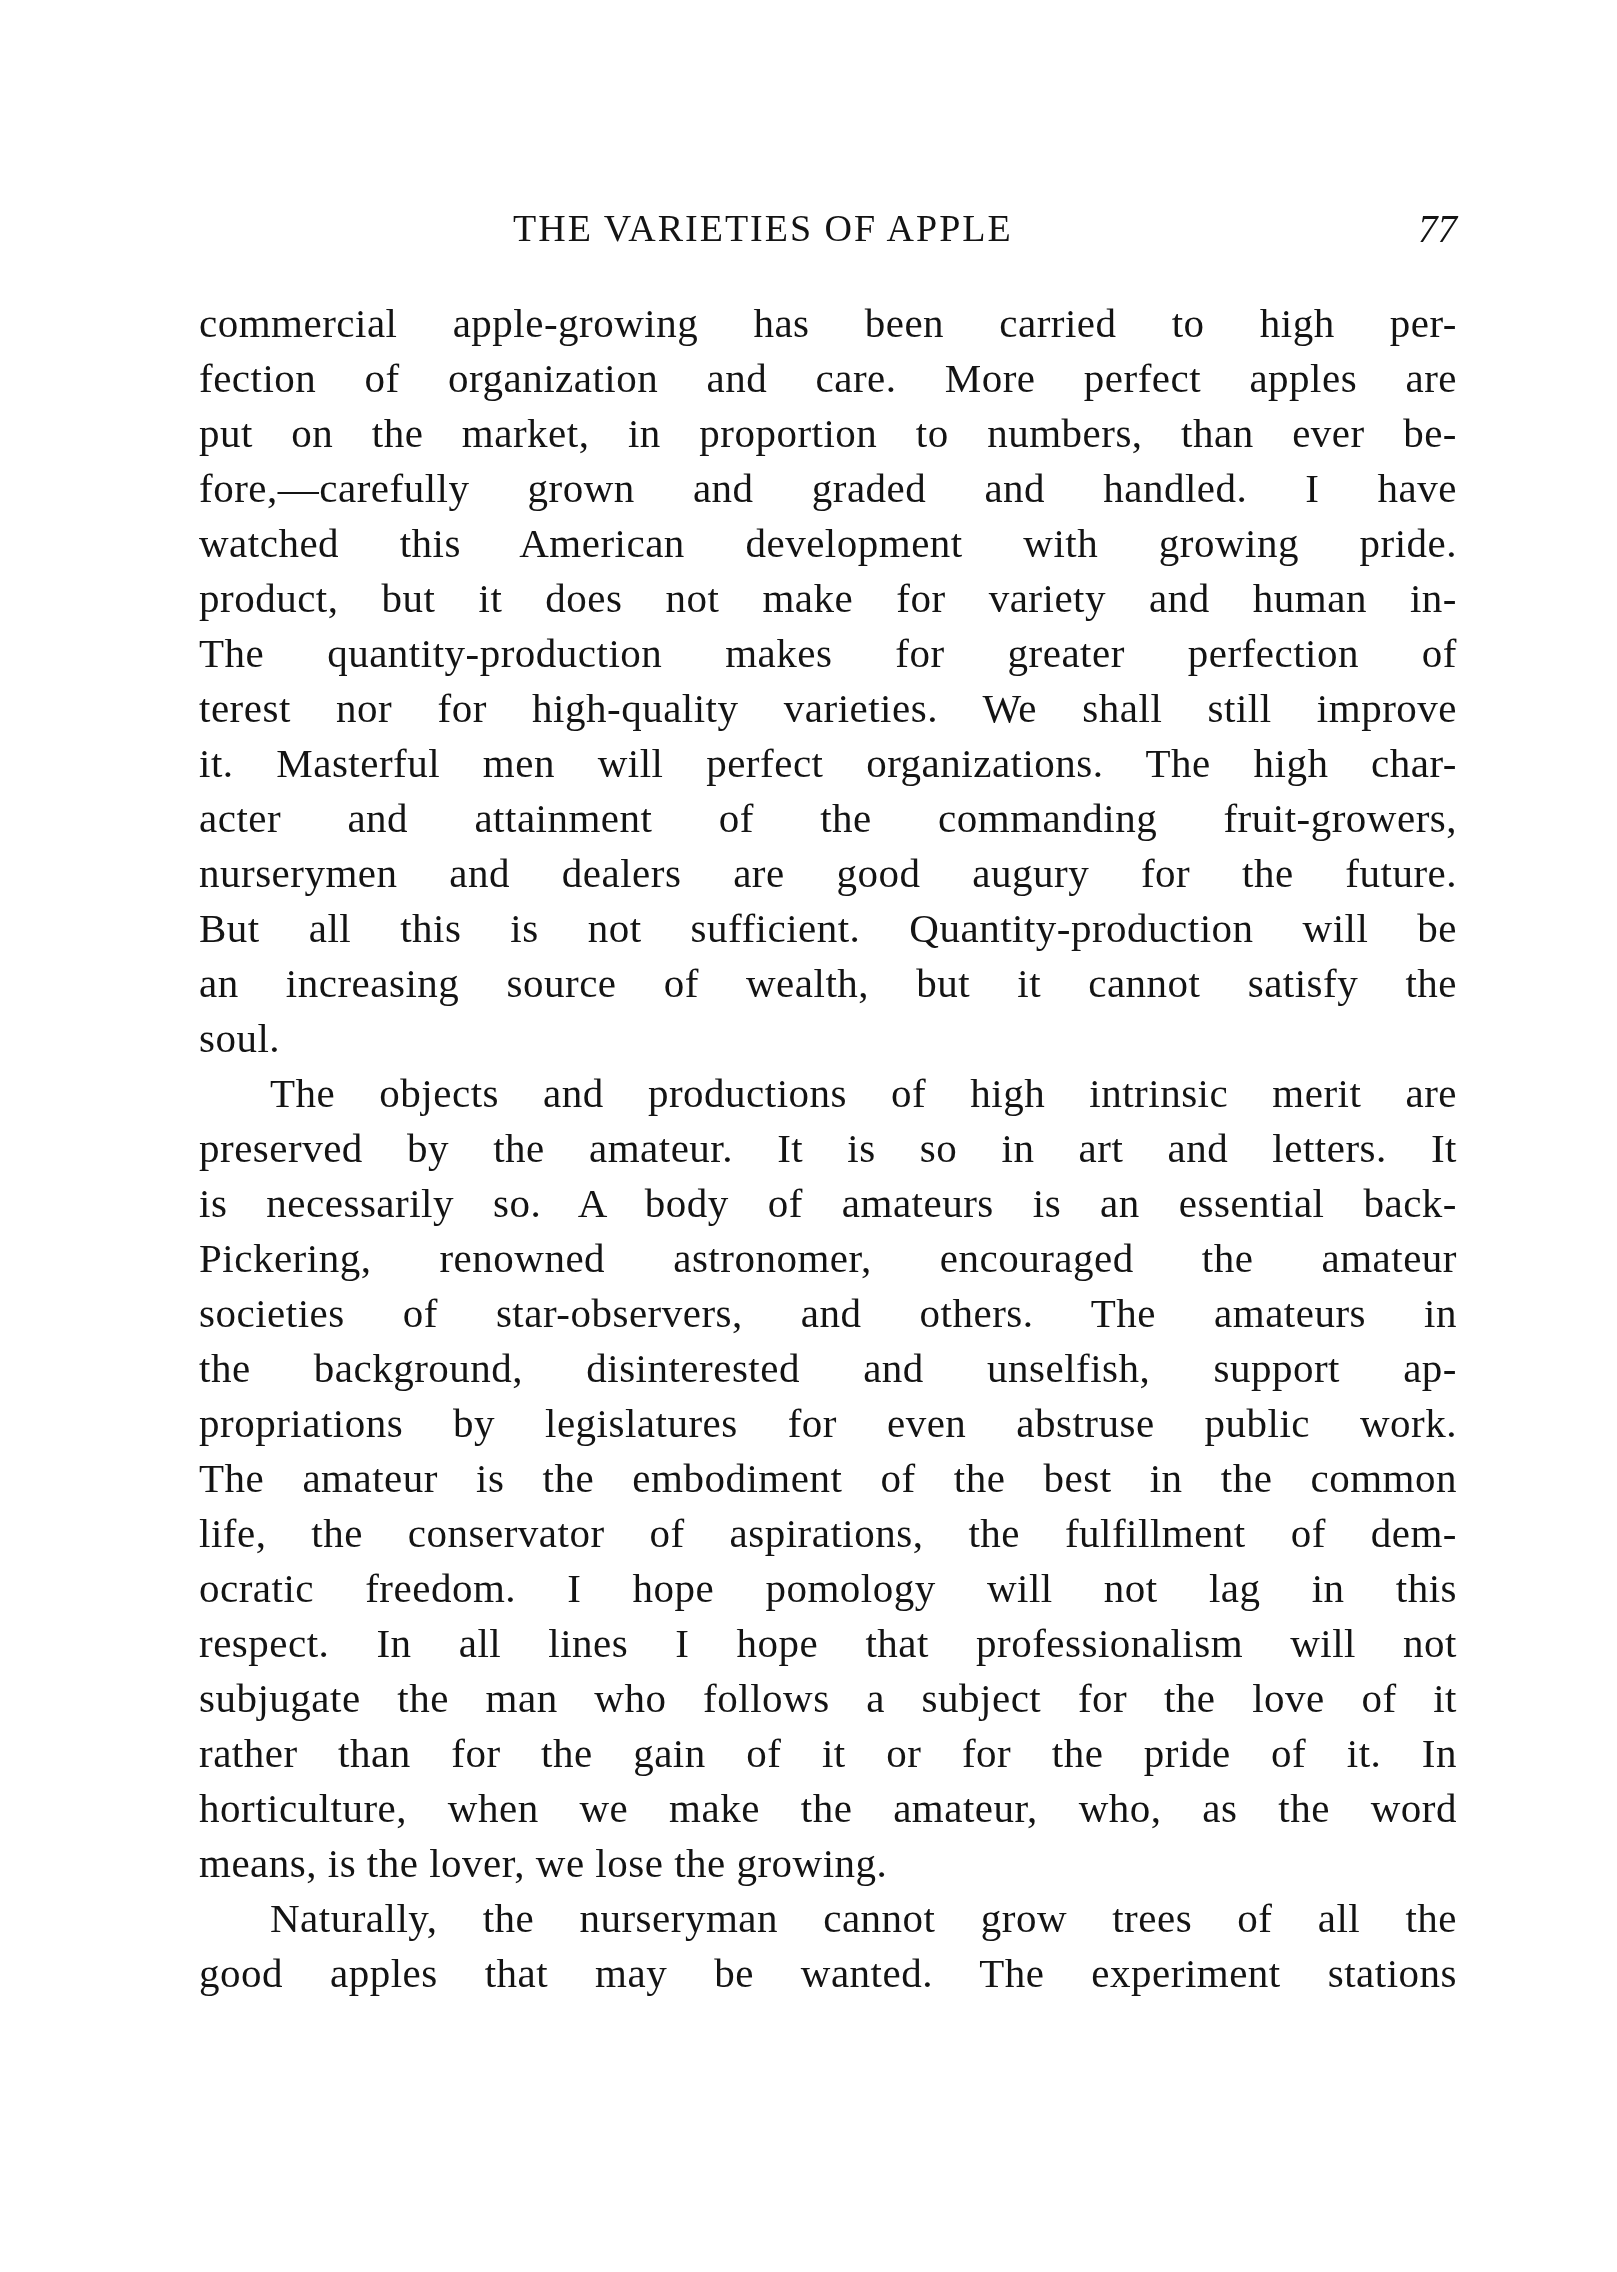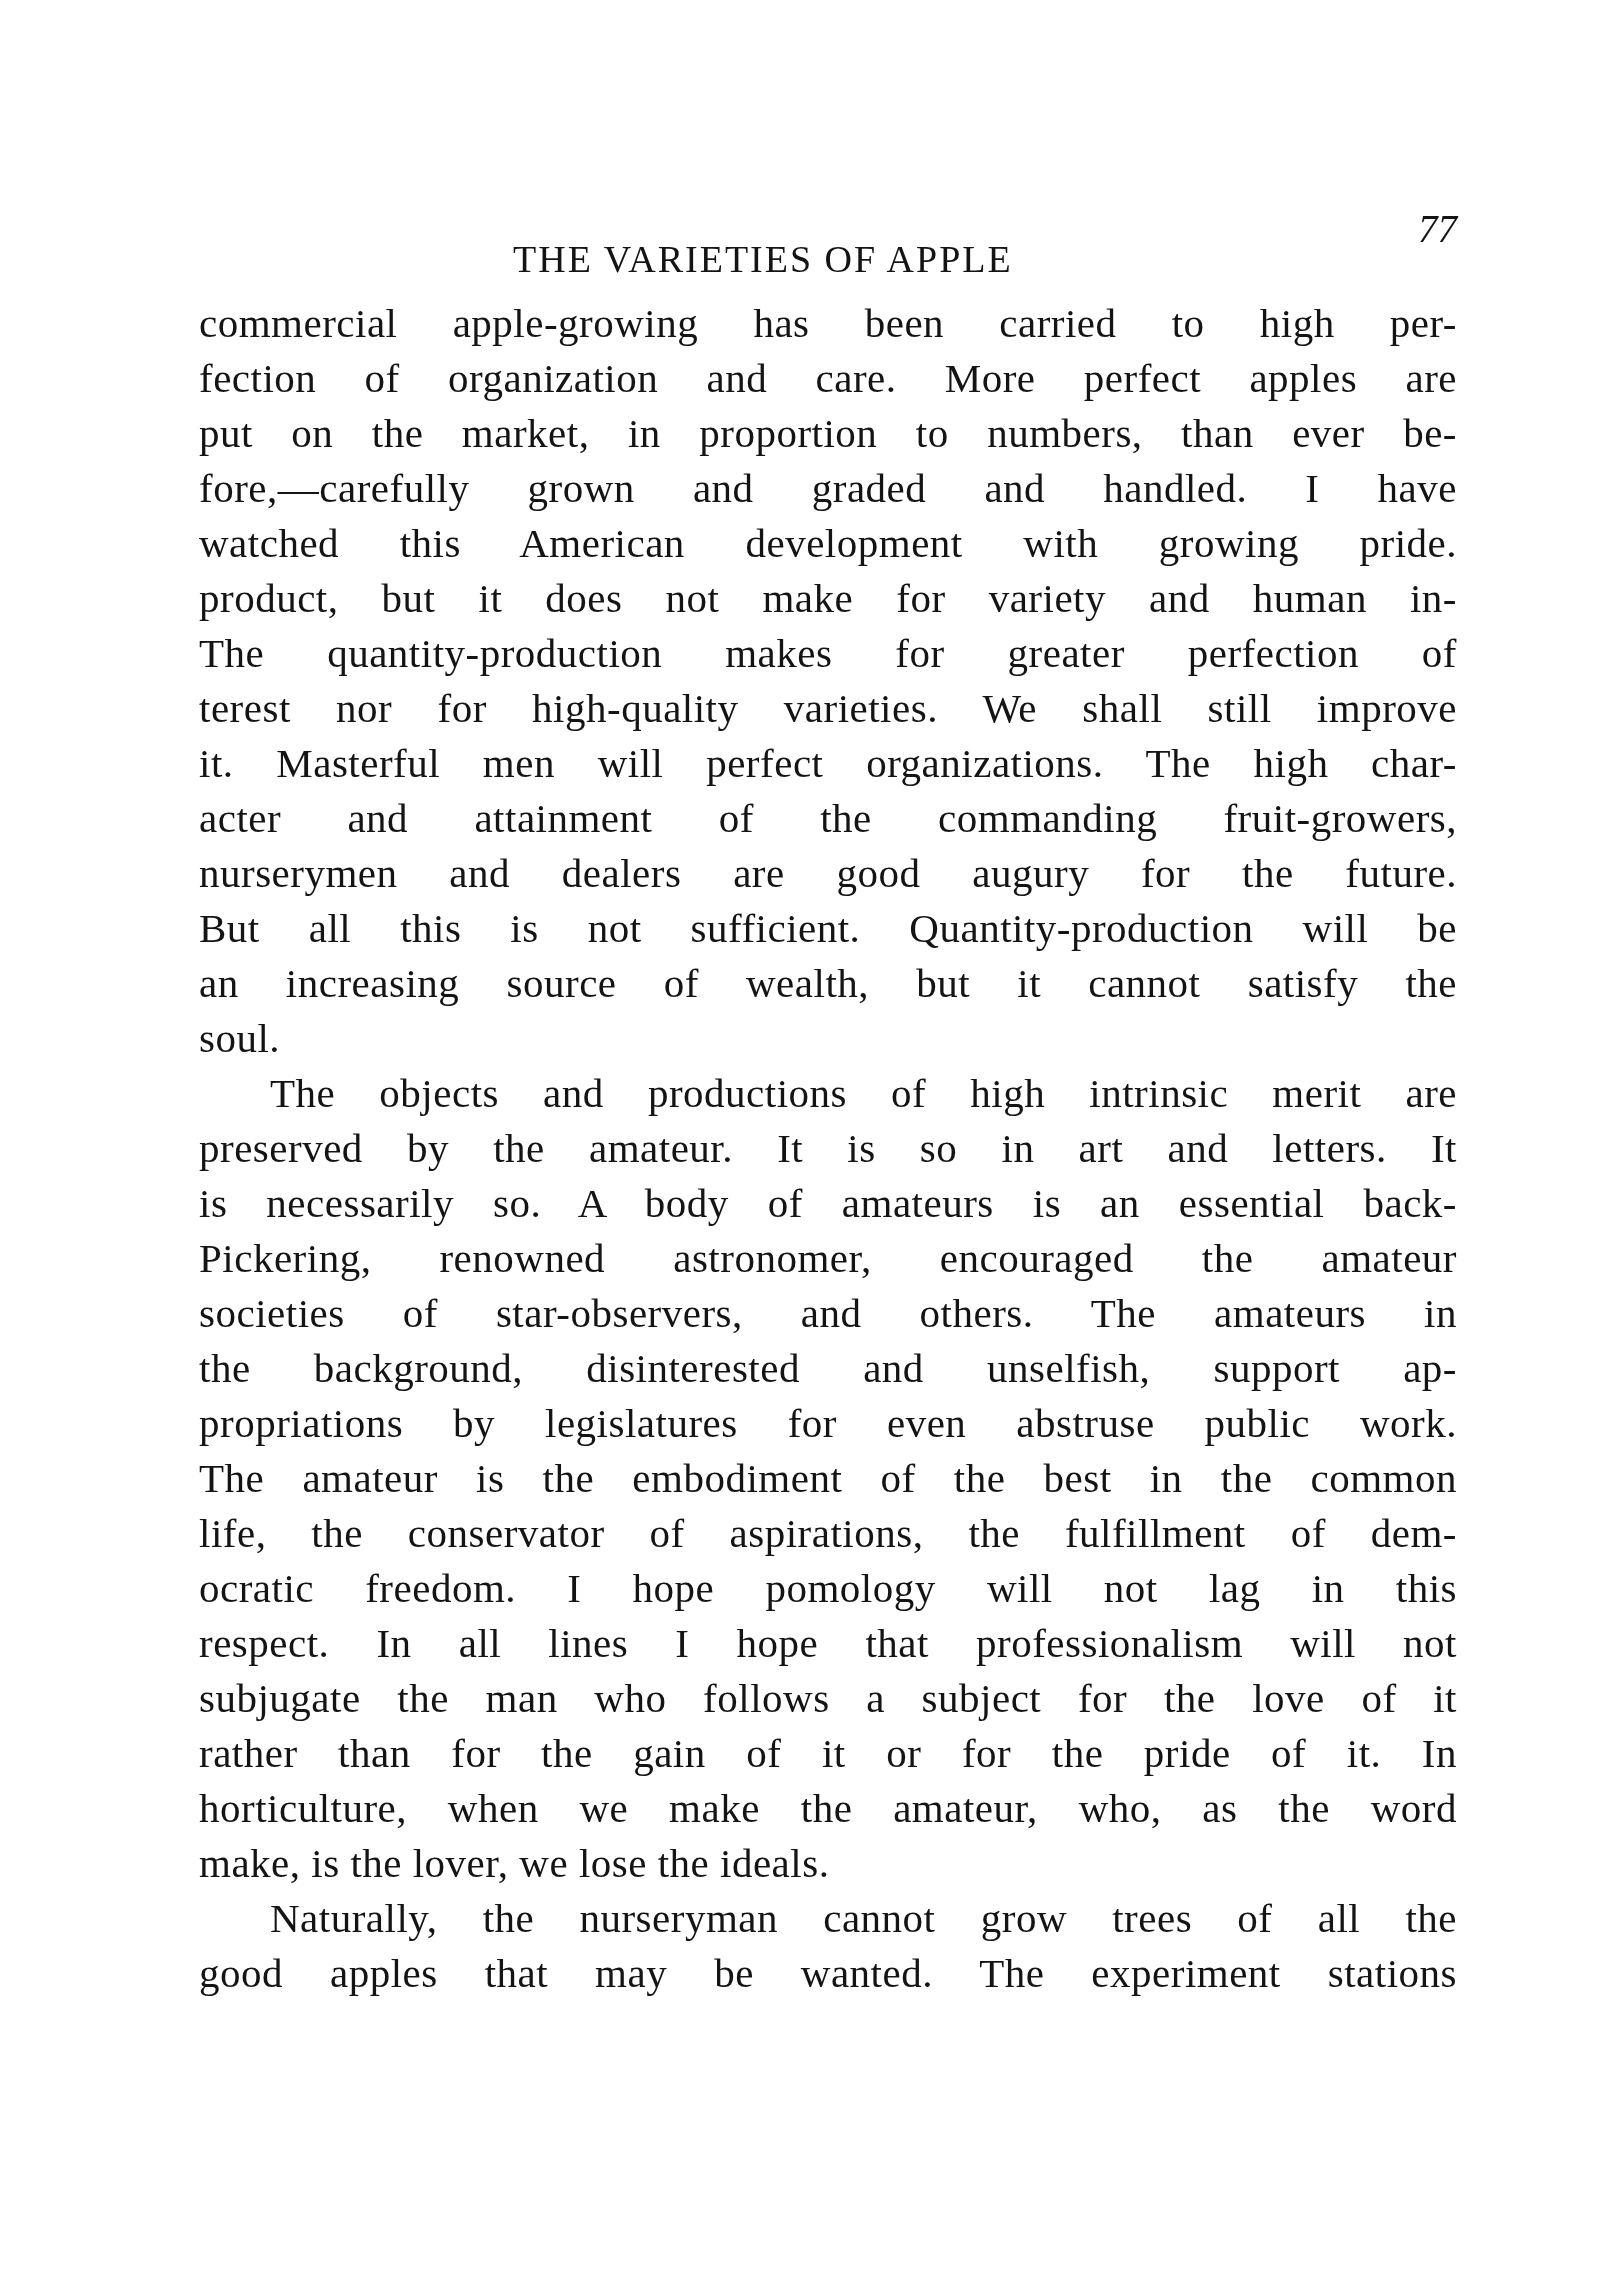--- a/index.html
+++ b/index.html
@@ -29,21 +29,20 @@
     height: 41px;
   }
   .running-title {
     position: absolute;
     left: 314px;
     top: 0;
     font-size: 38px;
     line-height: 41px;
     letter-spacing: 2px;
     white-space: nowrap;
-    margin-top: 31px;
   }
   .page-number {
     position: absolute;
     right: 0;
     top: 0;
     font-size: 39px;
     line-height: 41px;
     font-style: italic;
     white-space: nowrap;
   }
@@ -112,21 +111,21 @@
       <span class="line justify-fill">societies of star-observers, and others. The amateurs in</span>
       <span class="line justify-fill">the background, disinterested and unselfish, support ap-</span>
       <span class="line justify-fill">propriations by legislatures for even abstruse public work.</span>
       <span class="line justify-fill">The amateur is the embodiment of the best in the common</span>
       <span class="line justify-fill">life, the conservator of aspirations, the fulfillment of dem-</span>
       <span class="line justify-fill">ocratic freedom. I hope pomology will not lag in this</span>
       <span class="line justify-fill">respect. In all lines I hope that professionalism will not</span>
       <span class="line justify-fill">subjugate the man who follows a subject for the love of it</span>
       <span class="line justify-fill">rather than for the gain of it or for the pride of it. In</span>
       <span class="line justify-fill">horticulture, when we make the amateur, who, as the word</span>
-      <span class="line last">make, is the lover, we lose the ideals.</span>
+      <span class="line last">means, is the lover, we lose the growing.</span>
     </div>
 
     <div class="paragraph">
       <span class="line justify-fill indent">Naturally, the nurseryman cannot grow trees of all the</span>
       <span class="line justify-fill">good apples that may be wanted. The experiment stations</span>
     </div>
 
   </div>
 </div>
 

